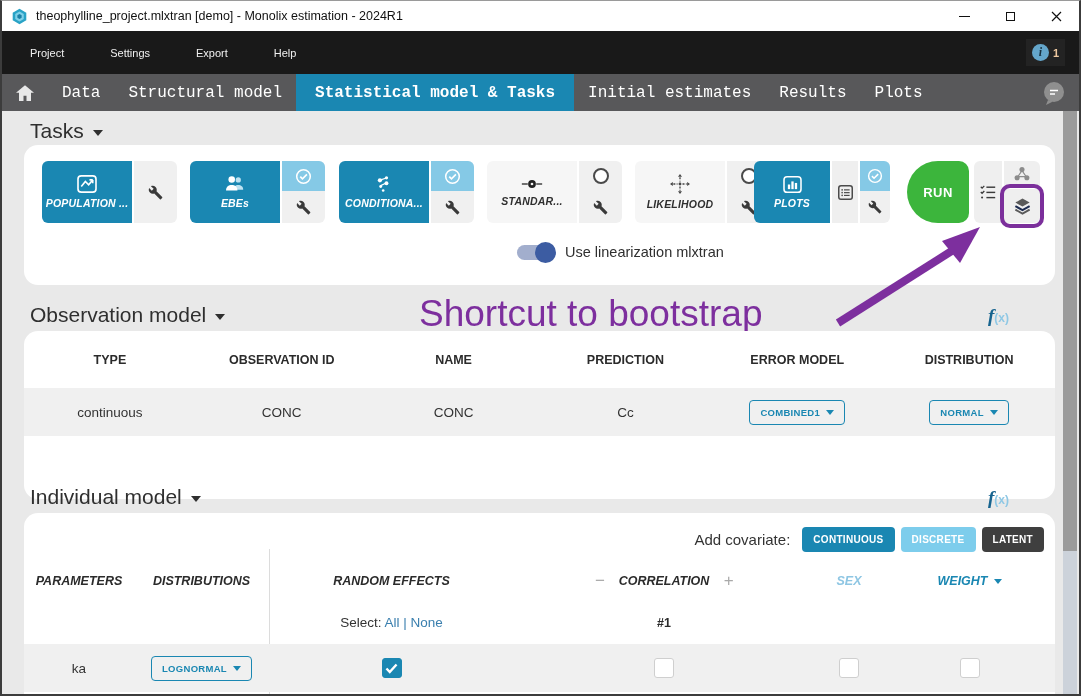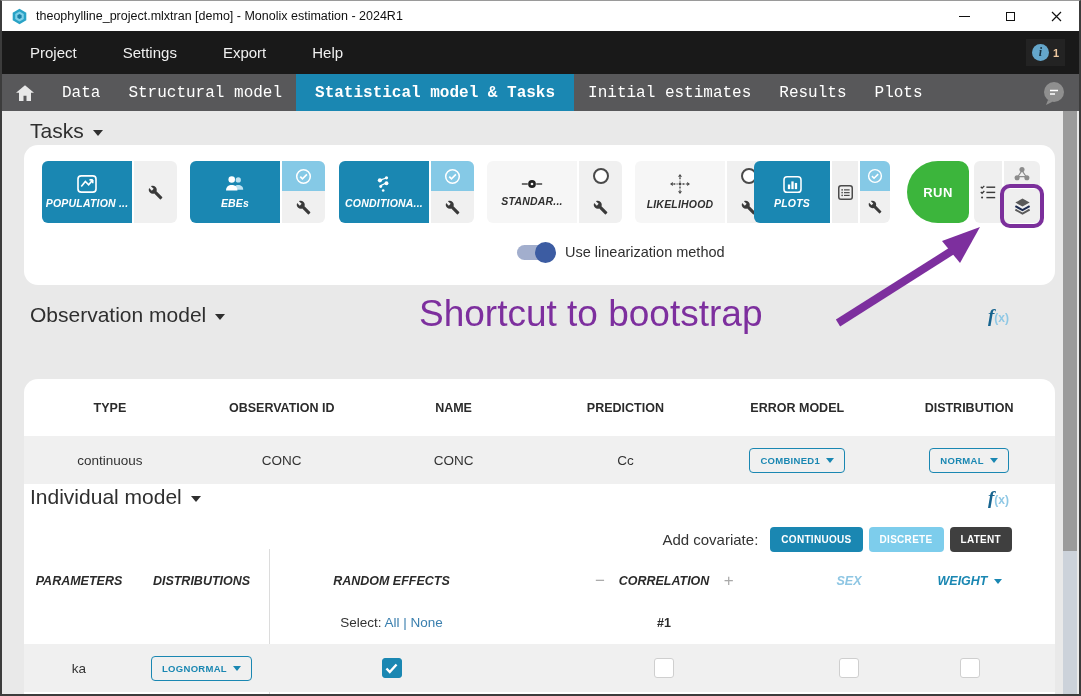--- a/index.html
+++ b/index.html
@@ -12,21 +12,21 @@
   .titlebar { height:30px; background:#ffffff; display:flex; align-items:center; position:relative; }
   .app-logo { width:17px; height:17px; margin-left:9px; }
   .title-text { margin-left:8px; font-size:12.5px; color:#111; }
   .win-controls { position:absolute; right:0; top:0; height:30px; display:flex; }
   .win-btn { width:46px; height:30px; display:flex; align-items:center; justify-content:center; }
   .glyph-min { width:11px; height:1px; background:#111; }
   .glyph-max { width:9px; height:9px; border:1px solid #111; }
 
   
   .menubar { height:43px; background:#191919; display:flex; align-items:center; position:relative; }
-  .menu-item { color:#f0f0f0; font-size:15px; margin-left:46px; cursor:default; }
+  .menu-item { color:#f0f0f0; font-size:11px; margin-left:46px; cursor:default; }
   .menu-item:first-child { margin-left:28px; }
   .info-badge { position:absolute; right:14px; top:8px; height:27px; padding:0 6px;
                 background:#232323; display:flex; align-items:center; gap:4px; }
   .info-circle { width:17px; height:17px; border-radius:50%; background:#64a6cb;
                  display:flex; align-items:center; justify-content:center;
                  color:#16303f; font-weight:bold; font-size:12px; font-family:"Liberation Serif",serif; font-style:italic; }
   .info-count { color:#efc9a0; font-size:11px; font-weight:bold; }
 
   
   .navbar { height:37px; background:#58585a; display:flex; align-items:stretch; position:relative; }
@@ -80,34 +80,34 @@
   .annotation-text { position:absolute; left:417px; top:182px; font-size:37px; color:#7d2f9e; white-space:nowrap; }
   .annotation-arrow { position:absolute; left:818px; top:108px; }
 
   
   .obs-label { left:28px; top:192px; }
   .fx-icon { position:absolute; display:flex; align-items:baseline; }
   .fx-obs { left:986px; top:194px; }
   .fx-ind { left:986px; top:376px; }
   .fx-f { color:#17648f; font-family:"Liberation Serif",serif; font-style:italic; font-weight:bold; font-size:19px; }
   .fx-x { color:#8fc8e5; font-weight:bold; font-size:12px; }
-  .obs-card { left:22px; top:220px; width:1031px; height:168px;margin-top:48px; }
+  .obs-card { left:22px; top:220px; width:1031px; height:168px; }
   .obs-grid { display:grid; grid-template-columns:repeat(6,1fr); }
   .obs-head { height:57px; align-items:center; }
   .obs-row { height:48px; background:#f0f0f0; align-items:center; }
   .th { text-align:center; font-size:12.5px; font-weight:bold; color:#2b2b2b; }
   .td { text-align:center; font-size:13.5px; color:#333; }
   .dd-btn { display:inline-flex; align-items:center; gap:6px; padding:6px 10px; border:1px solid #1a87b2;
             border-radius:4px; color:#1a87b2; font-size:9.5px; font-weight:bold; background:transparent; letter-spacing:0.3px; }
   .caret-blue { width:0; height:0; border-left:4px solid transparent; border-right:4px solid transparent; border-top:5px solid #1a87b2; }
 
   
   .ind-label { left:28px; top:374px; }
   .ind-card { left:22px; top:402px; width:1031px; height:186px; border-radius:14px 14px 0 0; }
-  .covariate-row { position:absolute; right:43px; top:14px; display:flex; align-items:center; gap:6px; }
+  .covariate-row { position:absolute; right:11px; top:14px; display:flex; align-items:center; gap:6px; }
   .covariate-label { font-size:15px; color:#333; margin-right:6px; }
   .cov-btn { padding:7px 11px; border-radius:4px; color:#fff; font-size:10px; font-weight:bold; letter-spacing:0.3px; }
   .cov-continuous { background:#1a87b2; }
   .cov-discrete { background:#7dcdec; }
   .cov-latent { background:#3f3f3f; }
   .ind-grid { position:absolute; left:0; top:48px; width:1031px; display:grid;
               grid-template-columns:110px 135px 245px 300px 70px 171px; }
   .ind-head { height:40px; align-items:center;font-style:italic; }
   .ind-sub { position:absolute; left:0; top:88px; width:1031px; height:43px; display:grid;
              grid-template-columns:110px 135px 245px 300px 70px 171px; align-items:center; }
@@ -373,21 +373,21 @@
             </svg>
             <div class="bootstrap-highlight"></div>
           </div>
         </div>
       </div>
 
       <div class="toggle-row">
         <div class="toggle">
           <div class="toggle-knob"></div>
         </div>
-        <span class="toggle-label">Use linearization method</span>
+        <span class="toggle-label">Use linearization mlxtran</span>
       </div>
     </div>
 
     <div class="annotation-text">Shortcut to bootstrap</div>
     <svg class="annotation-arrow" width="170" height="120" viewBox="0 0 170 120">
       <path d="M18 104 L138 28" stroke="#7d2f9e" stroke-width="8"></path>
       <polygon points="160,8 122,22 140,44" fill="#7d2f9e"></polygon>
     </svg>
 
     <div class="section-label obs-label">

